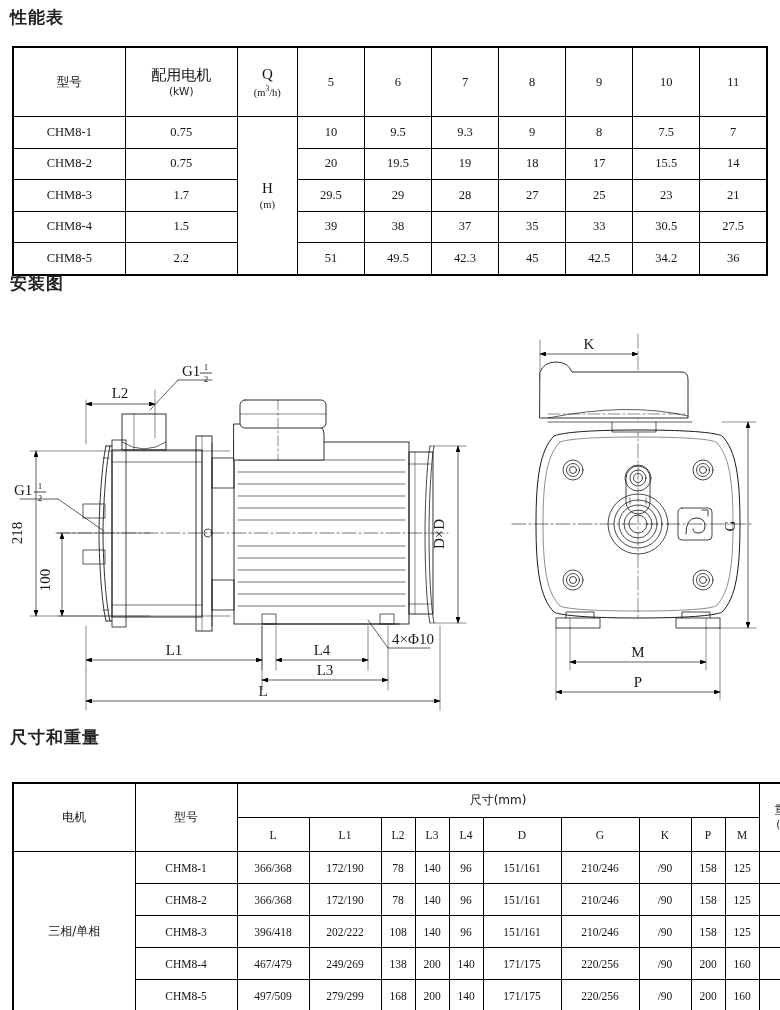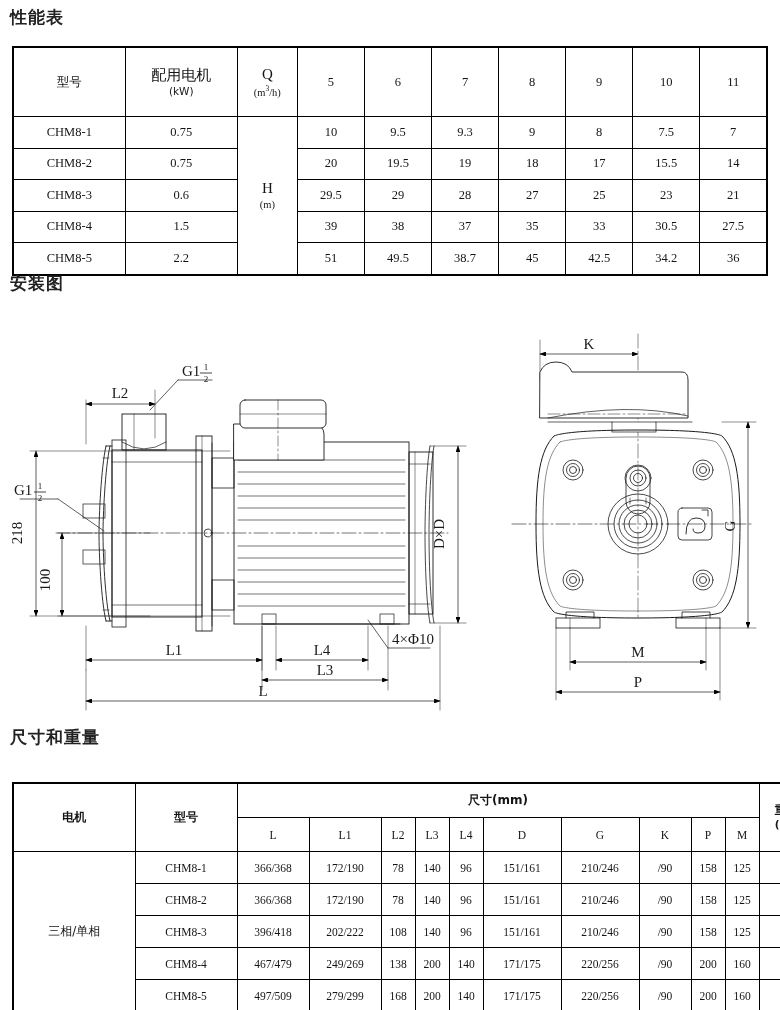--- a/index.html
+++ b/index.html
@@ -70,21 +70,21 @@
   
   #dims-table {
     left: 12px; top: 782px;
     width: 756px;
   }
   #dims-table td { font-size: 11.5px; }
   #dims-table .cjk {
     font-family: "DejaVu Sans", "Liberation Sans", sans-serif;
     font-size: 12px;
   }
-  #dims-table tr.h1 td { height: 33px; font-weight: bold; }
+  #dims-table tr.h1 td { height: 33px; }
   #dims-table tr.h2 td { height: 33px; }
   #dims-table tr.body-row td { height: 31px; }
 
   
   #drawing {
     position: absolute;
     left: 0; top: 318px;
     width: 780px; height: 395px;
   }
   #drawing svg { display: block; }
@@ -152,21 +152,21 @@
         <td>19.5</td>
         <td>19</td>
         <td>18</td>
         <td>17</td>
         <td>15.5</td>
         <td class="bold-val">14</td>
       </tr>
 
       <tr class="body-row">
         <td>CHM8-3</td>
-        <td>0.6</td>
+        <td>1.7</td>
         <td>29.5</td>
         <td>29</td>
         <td>28</td>
         <td>27</td>
         <td>25</td>
         <td>23</td>
         <td>21</td>
       </tr>
 
       <tr class="body-row">
@@ -179,21 +179,21 @@
         <td>33</td>
         <td>30.5</td>
         <td>27.5</td>
       </tr>
 
       <tr class="body-row">
         <td>CHM8-5</td>
         <td>2.2</td>
         <td>51</td>
         <td>49.5</td>
-        <td>38.7</td>
+        <td>42.3</td>
         <td>45</td>
         <td>42.5</td>
         <td>34.2</td>
         <td>36</td>
       </tr>
     </tbody>
   </table>
 
   <div class="heading" id="heading-install">安装图</div>
 

